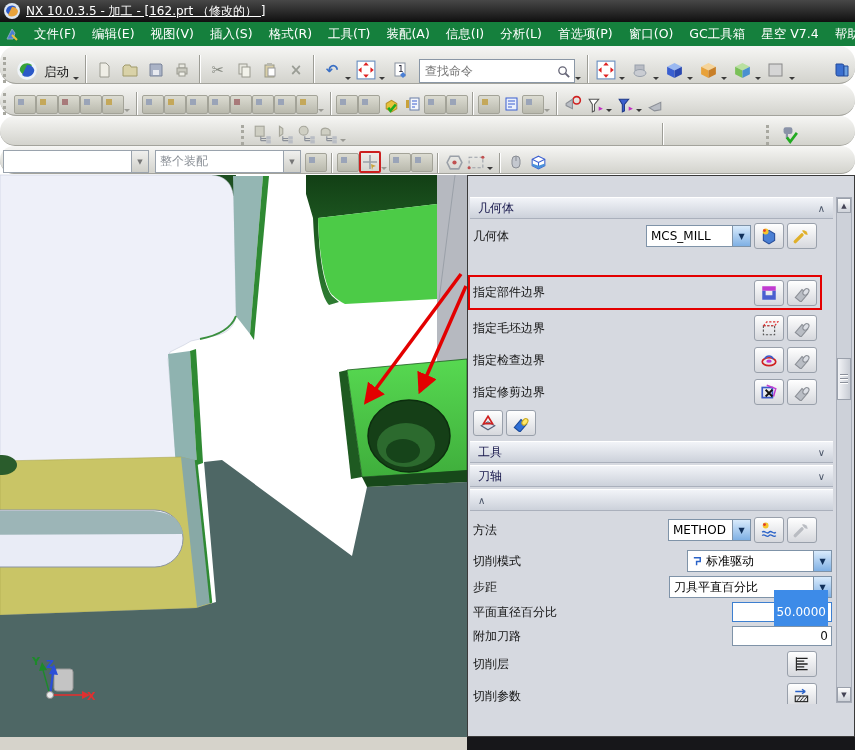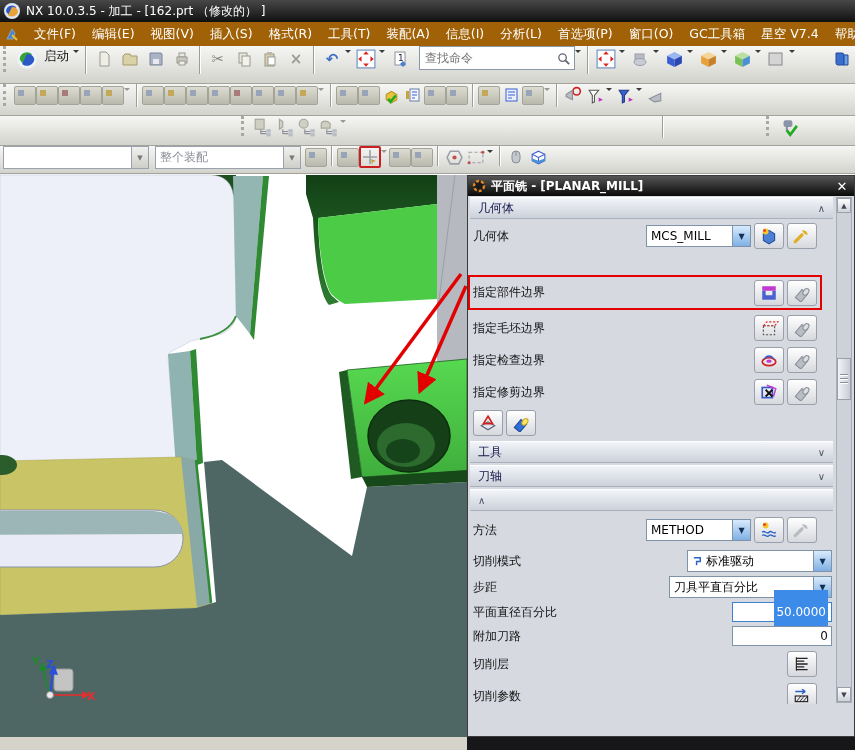--- a/index.html
+++ b/index.html
@@ -1,30 +1,30 @@
 <!DOCTYPE html>
 <html><head>
 <meta charset="utf-8">
 <style>
   html,body{margin:0;padding:0;}
   .screen{position:relative;width:855px;height:750px;overflow:hidden;background:#fff;
     font-family:"DejaVu Sans","Liberation Sans",sans-serif;font-size:12px;color:#111;}
   
   .titlebar{position:absolute;left:0;top:0;width:855px;height:22px;
-    background:linear-gradient(#484848,#101010);display:flex;align-items:center;color:#fff;}
+    background:linear-gradient(#484848,#101010);display:flex;align-items:center;color:#fff;text-decoration:underline;}
   .titlebar .appicon{width:18px;height:18px;margin:0 5px 0 3px;}
   .titlebar .ttext{font-size:12px;}
   
-  .menubar{position:absolute;left:0;top:22px;width:855px;height:24px;background:#a16207;
+  .menubar{position:absolute;left:0;top:22px;width:855px;height:24px;background:#15803d;
     display:flex;align-items:center;color:#fff;}
   .menugrip{width:20px;height:18px;margin:0 6px 0 4px;display:flex;align-items:center;justify-content:center;}
   .mitem{padding:3px 8px;font-size:12.5px;cursor:default;white-space:nowrap;}
   
   .tb{position:absolute;left:0;width:855px;background:linear-gradient(#f6f6f4,#d3d3cd);
-    border-bottom:1px solid #a3a39c;box-sizing:border-box;display:flex;align-items:flex-start;}
+    border-bottom:1px solid #a3a39c;box-sizing:border-box;display:flex;align-items:flex-end;border-radius:16px;}
   .tb1{top:46px;height:38px;}
   .tb2{top:84px;height:32px;}
   .tb3{top:116px;height:30px;}
   .tb4{top:146px;height:28px;}
   .grip{width:4px;height:70%;border-left:3px dotted #a8a8a0;margin:0 4px 0 3px;}
   .sep{width:1px;height:75%;background:#9d9d96;border-right:1px solid #fff;margin:0 4px;}
   .ti{width:26px;height:26px;display:flex;align-items:center;justify-content:center;border-radius:2px;flex:0 0 auto;}
   .ti.sm{width:22px;height:22px;}
   .cr{width:0;height:0;border:3.5px solid transparent;border-top-color:#3a3a3a;margin:4px 2px 0 0;flex:0 0 auto;}
   .cr.dis{border-top-color:#9a9a94;}
@@ -612,27 +612,20 @@
         <path d="M39 497l3-9 5 8z" fill="#1d8a2a"></path>
         <circle cx="50" cy="521" r="3.5" fill="#ececec" stroke="#8a8a8a"></circle>
         <text x="87" y="526" fill="#e03030">X</text>
         <text x="46" y="494" fill="#2b4fd8">Z</text>
         <text x="32" y="491" fill="#1d8a2a">Y</text>
       </g>
     </svg>
   </div>
 
   <div class="dlg">
-    <div class="dlg-title">
-      <svg class="gear" viewBox="0 0 16 16">
-        <circle cx="8" cy="8" r="5" fill="#1a1a1a" stroke="#e08820" stroke-width="2.4" stroke-dasharray="3 2"></circle>
-      </svg>
-      <span class="dtext">平面铣 - [PLANAR_MILL]</span>
-      <span class="xbtn">✕</span>
-    </div>
 
     <div class="dlg-body">
 
       <div class="sec" style="top:1px">
         <span class="st">几何体</span>
         <span class="chev">∧</span>
       </div>
       <div class="drow pr15" style="top:25px;height:30px">
         <span class="lbl">几何体</span>
         <span class="combo" style="width:105px">
@@ -741,21 +734,21 @@
       <div class="sec" style="top:269px">
         <span class="st">刀轴</span>
         <span class="chev">∨</span>
       </div>
       <div class="sec" style="top:293px">
         <span class="chev">∧</span>
       </div>
 
       <div class="drow pr15" style="top:319px;height:30px">
         <span class="lbl">方法</span>
-        <span class="combo" style="width:105px">
+        <span class="combo" style="width:83px">
           <span class="cval">METHOD</span>
           <span class="cab">
               <b>▼</b>
             </span>
         </span>
         <button class="ibtn">
           <svg width="20" height="18" viewBox="0 0 16 16">
               <path d="M2 10c2-2.5 4 2.5 6 0s4 2.5 6 0M2 13c2-2.5 4 2.5 6 0s4 2.5 6 0" stroke="#2a62c8" fill="none" stroke-width="1.2"></path>
               <circle cx="5" cy="4" r="2.6" fill="#f5c52a"></circle>
               <circle cx="4" cy="3.2" r="1.3" fill="#e23b2e"></circle>

